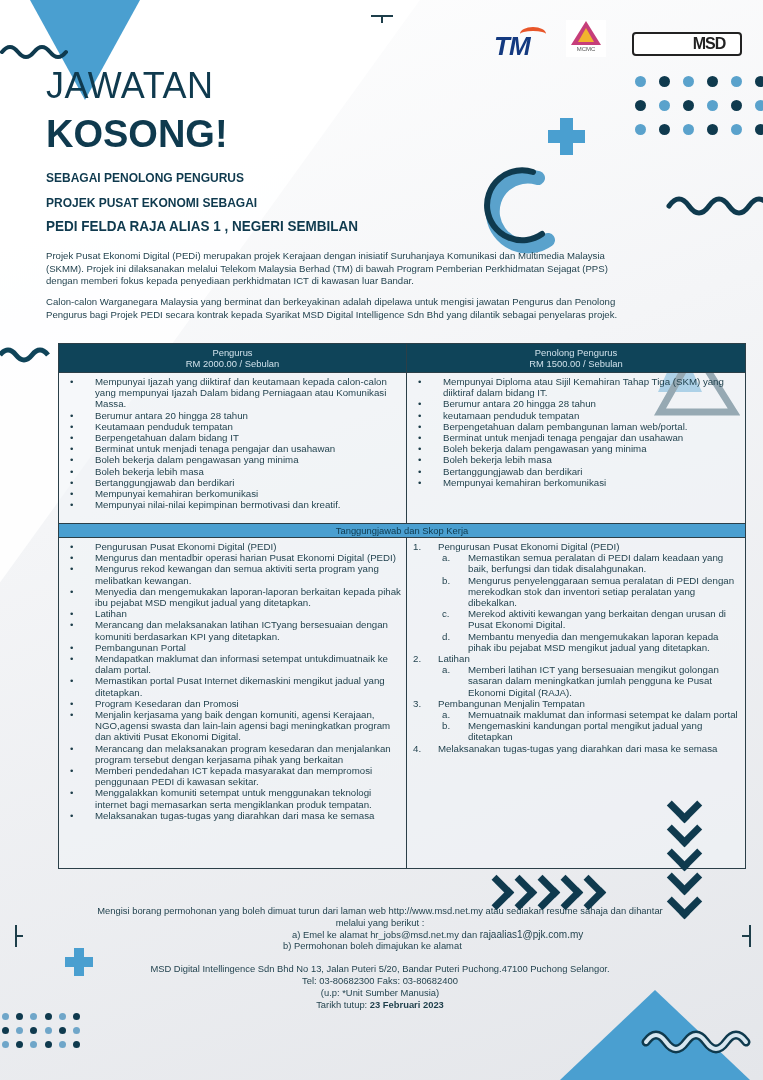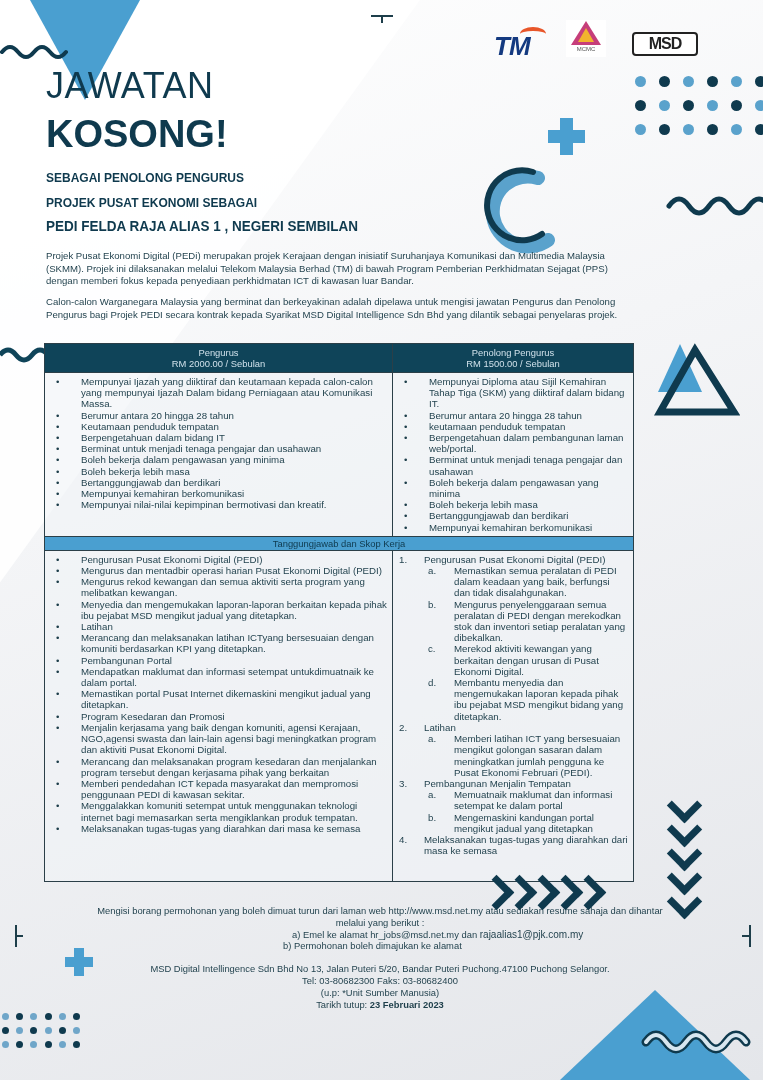--- a/index.html
+++ b/index.html
@@ -15,42 +15,42 @@
   .plus{position:absolute;}
   .plus:before,.plus:after{content:"";position:absolute;background:#4a9fd0;}
   .tbar{position:absolute;background:#1d3e4a;}
   .hdr{position:absolute;left:46px;}
   .t1{top:65px;font-size:36px;letter-spacing:.5px;color:#0f3a4e;}
   .t2{top:113px;font-size:38px;font-weight:bold;color:#0f3a4e;}
   .t3{top:171px;font-size:12px;font-weight:bold;color:#0f3a4e;}
   .t4{top:196px;font-size:12px;font-weight:bold;color:#0f3a4e;}
   .t5{top:217px;font-size:15px;font-weight:bold;color:#0f3a4e;transform:scaleX(.9);transform-origin:left;}
   .para{position:absolute;left:46px;width:580px;font-size:9.6px;line-height:12.5px;color:#1d3e4a;}
-  table.job{position:absolute;left:44px;top:343px;width:590px;border-collapse:collapse;font-size:9.7px;color:#1d3e4a;}
+  table.job{position:absolute;left:58px;top:343px;width:688px;border-collapse:collapse;font-size:9.7px;color:#1d3e4a;}
   table.job td{border:1px solid #2b3f48;vertical-align:top;}
   .th{background:#0f4459;color:#cfe0ea;text-align:center;font-size:9.4px;line-height:11px;padding:3px 0 3px;}
   .sec{background:#4a9fd0;color:#0f3a4e;text-align:center;font-size:9.4px;padding:1px 0;line-height:11px;}
   .cell{background:rgba(240,243,247,.6);margin-left:40px;}
   ul.b{margin:0;padding:2px 4px 2px 0;list-style:none;}
   ul.b li{position:relative;padding-left:35px;line-height:11.2px;}
   ul.b li:before{content:"•";position:absolute;left:10px;top:0;}
   ol.n{margin:0;padding:2px 4px 2px 0;list-style:none;}
   ol.n>li{position:relative;padding-left:30px;line-height:11.2px;}
   ol.n>li>.num{position:absolute;left:5px;}
   ol.s{margin:0;padding:0;list-style:none;}
   ol.s>li{position:relative;padding-left:30px;line-height:11.2px;}
   ol.s>li>.num{position:absolute;left:4px;}
   .foot{position:absolute;left:90px;width:580px;text-align:center;font-size:9.4px;line-height:11.5px;color:#1d3e4a;}
   .logo-tm{position:absolute;left:494px;top:31px;font-size:26px;font-weight:bold;font-style:italic;color:#143a80;letter-spacing:-1px;}
   .logo-tm .sw{position:absolute;left:26px;top:-4px;width:26px;height:10px;border-top:4px solid #e8562a;border-radius:50% 50% 0 0;}
   .logo-mcmc{position:absolute;left:566px;top:20px;width:40px;height:37px;background:#fff;}
   .logo-mcmc .tri{position:absolute;left:5px;top:1px;width:0;height:0;border-left:15px solid transparent;border-right:15px solid transparent;border-bottom:24px solid #c63e7a;}
   .logo-mcmc .tri2{position:absolute;left:12px;top:8px;width:0;height:0;border-left:8px solid transparent;border-right:8px solid transparent;border-bottom:14px solid #f2b32e;}
   .logo-mcmc .txt{position:absolute;left:0;top:26px;width:40px;text-align:center;font-size:6px;color:#555;}
-  .logo-msd{position:absolute;left:632px;top:32px;width:62px;height:20px;border:2px solid #222;border-radius:4px;font-weight:bold;font-size:16px;line-height:20px;text-align:center;color:#222;letter-spacing:-1px;background:#fff;}
+  .logo-msd{position:absolute;left:632px;top:32px;width:62px;height:20px;border:2px solid #222;border-radius:4px;font-weight:bold;font-size:16px;line-height:20px;text-align:center;color:#222;letter-spacing:-1px;background:#fff;padding-left:44px;}
   .chev{position:absolute;width:18px;height:18px;border-right:7px solid #0f3a4e;border-bottom:7px solid #0f3a4e;}
 </style>
 </head>
 <body>
 
 <div class="bg-white"></div>
 <div class="bg-tri"></div>
 
 <div class="deco tri-top"></div>
 <svg class="deco" style="left:0;top:38px" width="80" height="24">
@@ -182,24 +182,24 @@
             <li>Menggalakkan komuniti setempat untuk menggunakan teknologi internet bagi memasarkan serta mengiklankan produk tempatan.</li>
             <li>Melaksanakan tugas-tugas yang diarahkan dari masa ke semasa</li>
           </ul>
         </td>
     <td class="cell">
           <ol class="n" id="dr">
             <li><span class="num">1.</span><span>Pengurusan Pusat Ekonomi Digital (PEDI)</span><ol class="s">
                 <li><span class="num">a.</span><span>Memastikan semua peralatan di PEDI dalam keadaan yang baik, berfungsi dan tidak disalahgunakan.</span></li>
                 <li><span class="num">b.</span><span>Mengurus penyelenggaraan semua peralatan di PEDI dengan merekodkan stok dan inventori setiap peralatan yang dibekalkan.</span></li>
                 <li><span class="num">c.</span><span>Merekod aktiviti kewangan yang berkaitan dengan urusan di Pusat Ekonomi Digital.</span></li>
-                <li><span class="num">d.</span><span>Membantu menyedia dan mengemukakan laporan kepada pihak ibu pejabat MSD mengikut bidang yang ditetapkan.</span></li>
+                <li><span class="num">d.</span><span>Membantu menyedia dan mengemukakan laporan kepada pihak ibu pejabat MSD mengikut jadual yang ditetapkan.</span></li>
               </ol></li>
             <li><span class="num">2.</span><span>Latihan</span><ol class="s">
-                <li><span class="num">a.</span><span>Memberi latihan ICT yang bersesuaian mengikut golongan sasaran dalam meningkatkan jumlah pengguna ke Pusat Ekonomi Februari (PEDI).</span></li>
+                <li><span class="num">a.</span><span>Memberi latihan ICT yang bersesuaian mengikut golongan sasaran dalam meningkatkan jumlah pengguna ke Pusat Ekonomi Digital (RAJA).</span></li>
               </ol></li>
             <li><span class="num">3.</span><span>Pembangunan Menjalin Tempatan</span><ol class="s">
                 <li><span class="num">a.</span><span>Memuatnaik maklumat dan informasi setempat ke dalam portal</span></li>
                 <li><span class="num">b.</span><span>Mengemaskini kandungan portal mengikut jadual yang ditetapkan</span></li>
               </ol></li>
             <li><span class="num">4.</span><span>Melaksanakan tugas-tugas yang diarahkan dari masa ke semasa</span></li>
           </ol>
         </td>
   </tr>
 </tbody>

